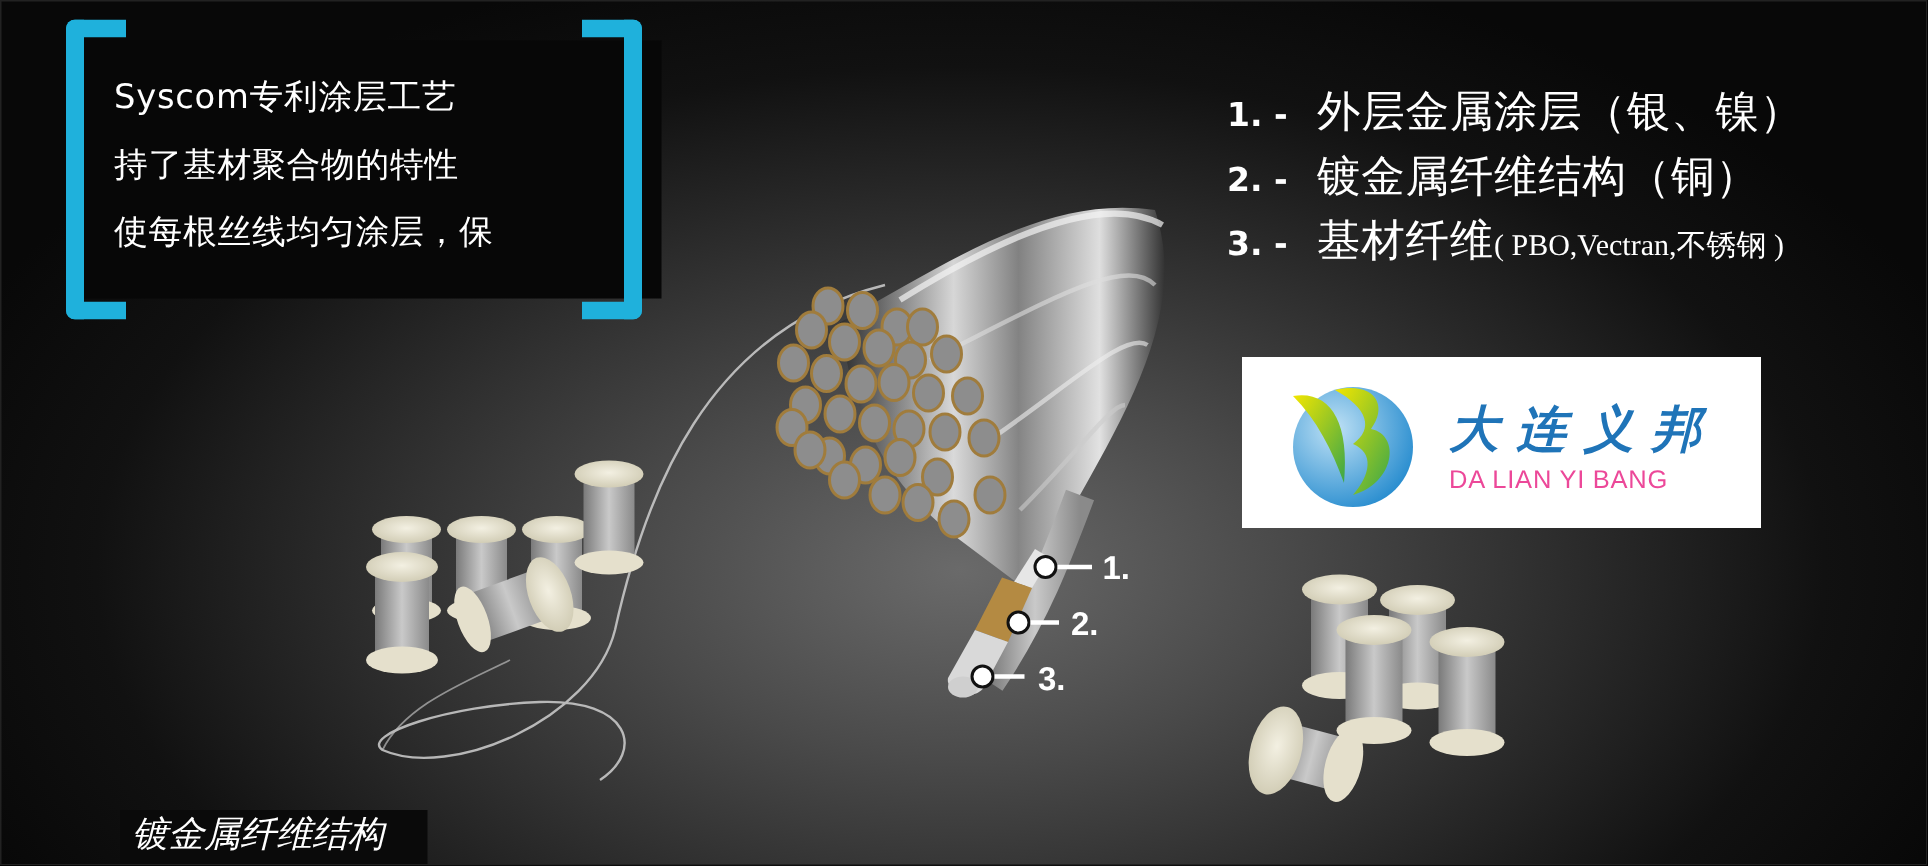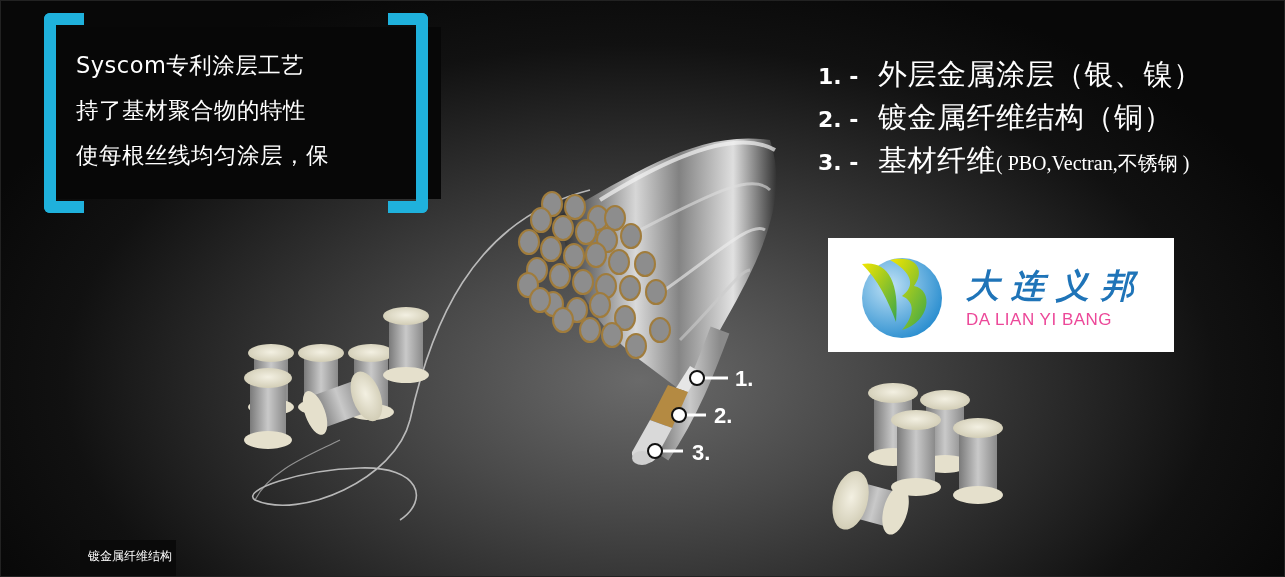--- a/index.html
+++ b/index.html
@@ -23,21 +23,21 @@
   .layer .num{font-weight:bold;font-size:22px;width:60px;}
   .layer .txt{font-size:29px;letter-spacing:0.5px;text-align:right;}
   .layer .txt small{font-size:20px;letter-spacing:0;font-family:Liberation Serif, serif;}
 
   
   .logo{position:absolute;left:828px;top:210px;width:346px;height:114px;background:#fff;margin-top:28px;}
   .logo svg{position:absolute;left:28px;top:12px;}
   .logo .cn{position:absolute;left:138px;top:26px;font-family:"DejaVu Serif","Liberation Serif",serif;font-size:33px;font-weight:bold;color:#1f74b8;letter-spacing:12px;font-style:italic;}
   .logo .en{position:absolute;left:138px;top:72px;font-size:17px;color:#ec4899;letter-spacing:0.5px;font-family:Liberation Sans, sans-serif;}
 
-  .caption{position:absolute;left:80px;top:540px;font-size:12px;background:#0a0a0a;padding:0 4px 0 8px;height:37px;line-height:32px;}
+  .caption{position:absolute;left:80px;top:540px;font-size:24px;background:#0a0a0a;padding:0 29px 0 8px;height:37px;line-height:32px;font-style:italic;}
 
   .art{position:absolute;left:0;top:0;}
   .lbl{position:absolute;font-family:"Liberation Sans",sans-serif;font-weight:bold;font-size:22px;}
 </style>
 </head>
 <body>
 
 <div class="stage">
 
   <svg class="art" width="1285" height="577">

